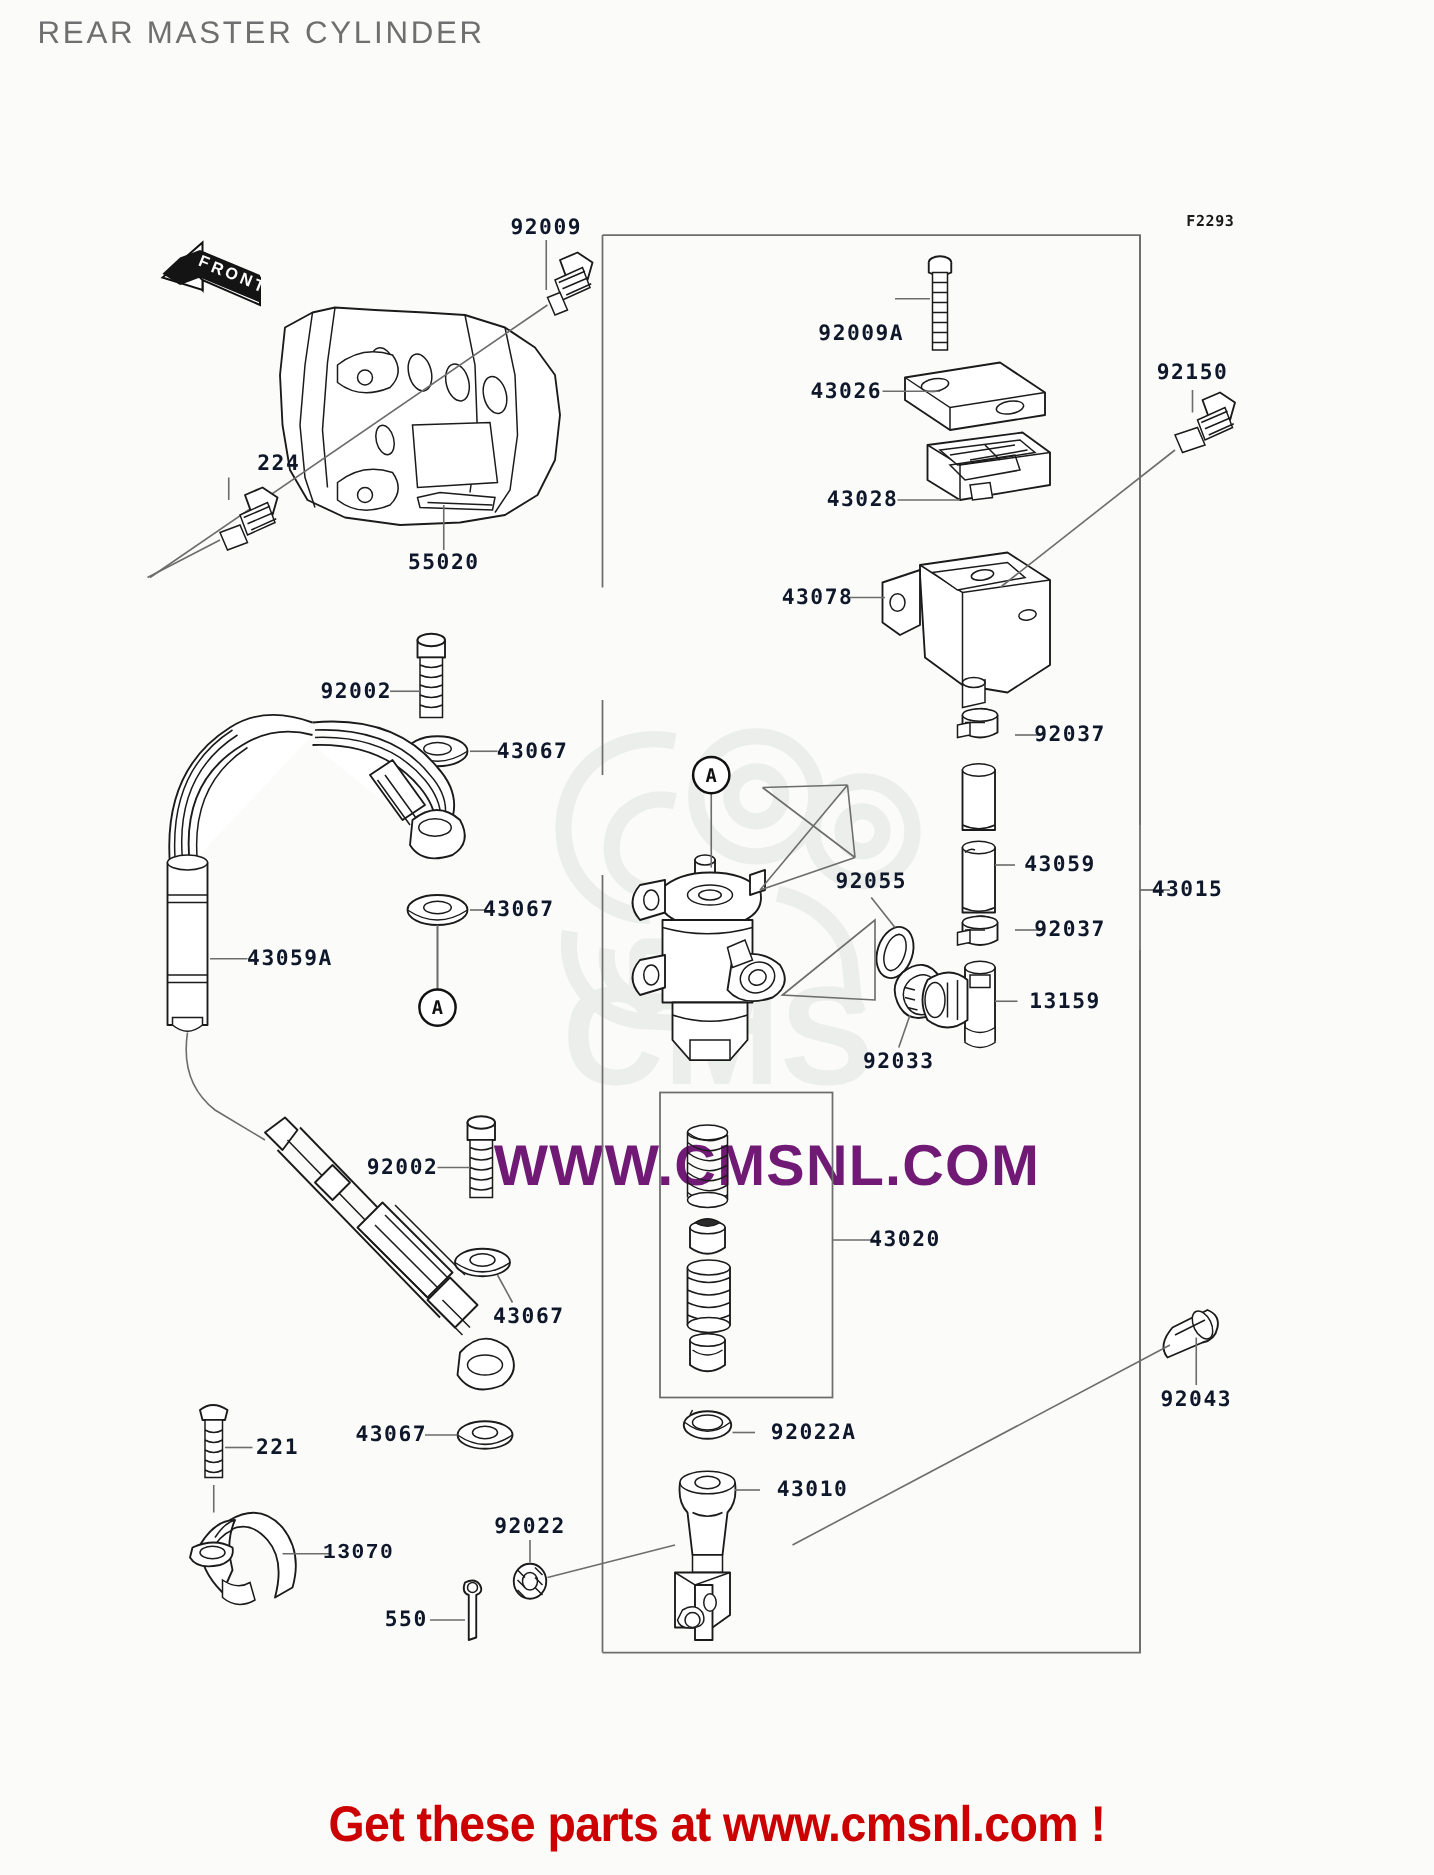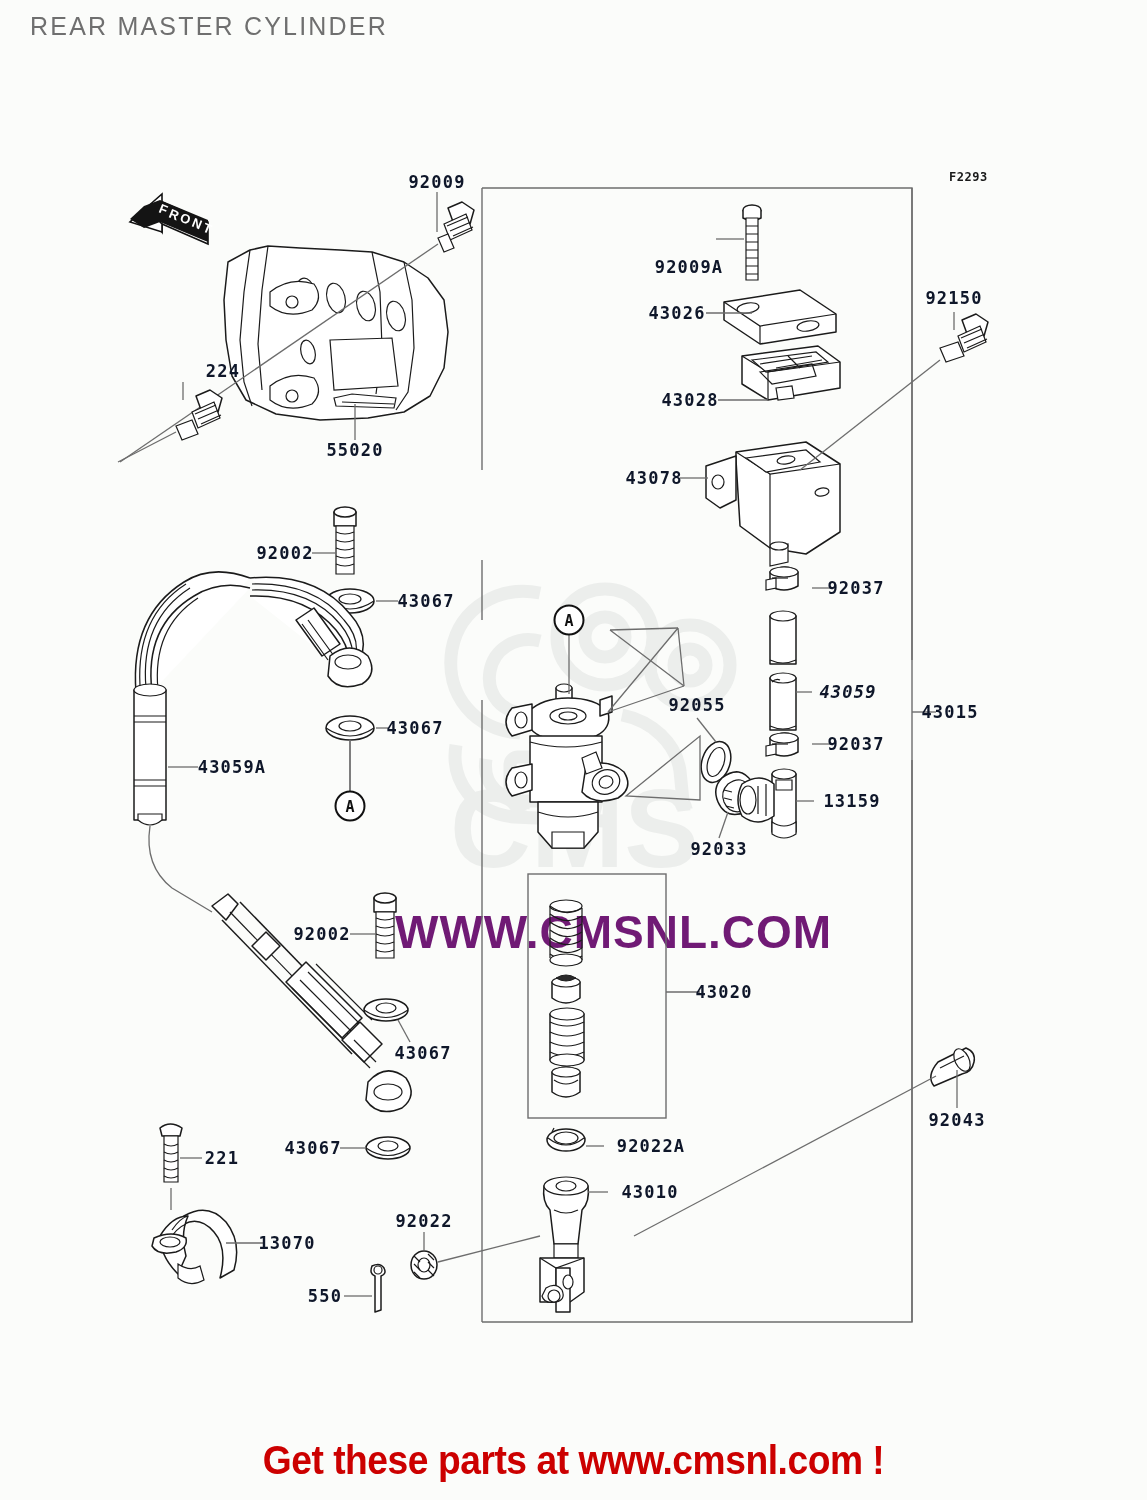--- a/index.html
+++ b/index.html
@@ -526,27 +526,27 @@
   <div class="lbl" style="left:654px;top:478px;">43078</div>
   <div class="lbl" style="left:954px;top:298px;">92150</div>
   <div class="lbl" style="left:285px;top:553px;">92002</div>
   <div class="lbl" style="left:426px;top:601px;">43067</div>
   <div class="lbl" style="left:415px;top:728px;">43067</div>
   <div class="lbl" style="left:232px;top:767px;">43059A</div>
   <div class="lbl" style="left:322px;top:934px;">92002</div>
   <div class="lbl" style="left:423px;top:1053px;">43067</div>
   <div class="lbl" style="left:313px;top:1148px;">43067</div>
   <div class="lbl" style="left:222px;top:1158px;">221</div>
-  <div class="lbl" style="left:287px;top:1243px;">13070</div>
+  <div class="lbl" style="left:287px;top:1243px;font-family:Liberation Mono, monospace;">13070</div>
   <div class="lbl" style="left:325px;top:1296px;">550</div>
   <div class="lbl" style="left:424px;top:1221px;">92022</div>
   <div class="lbl" style="left:697px;top:705px;">92055</div>
   <div class="lbl" style="left:719px;top:849px;">92033</div>
   <div class="lbl" style="left:856px;top:588px;">92037</div>
-  <div class="lbl" style="left:848px;top:692px;font-style:italic;">43059</div>
+  <div class="lbl" style="left:848px;top:692px;">43059</div>
   <div class="lbl" style="left:856px;top:744px;">92037</div>
   <div class="lbl" style="left:852px;top:801px;">13159</div>
   <div class="lbl" style="left:950px;top:712px;">43015</div>
   <div class="lbl" style="left:724px;top:992px;">43020</div>
   <div class="lbl" style="left:651px;top:1146px;">92022A</div>
   <div class="lbl" style="left:650px;top:1192px;">43010</div>
   <div class="lbl" style="left:957px;top:1120px;">92043</div>
 
   <div class="refmark" style="left:569px;top:620px;">A</div>
   <div class="refmark" style="left:350px;top:806px;">A</div>

